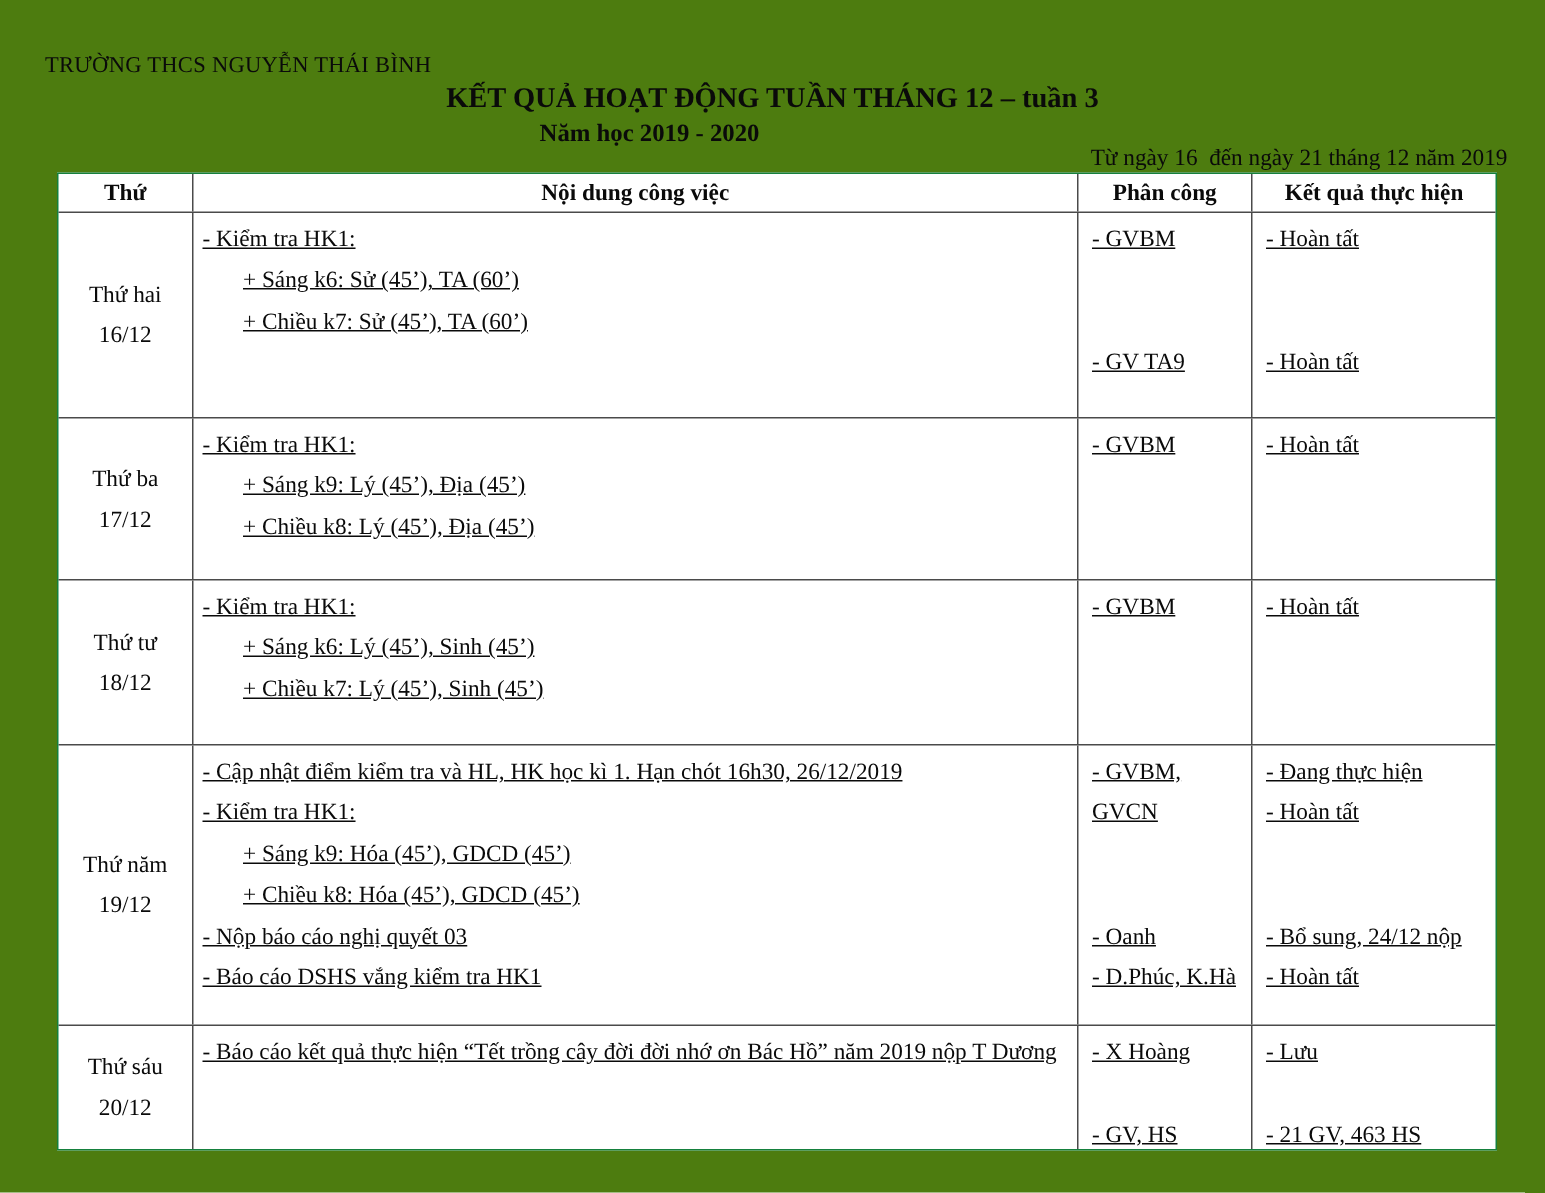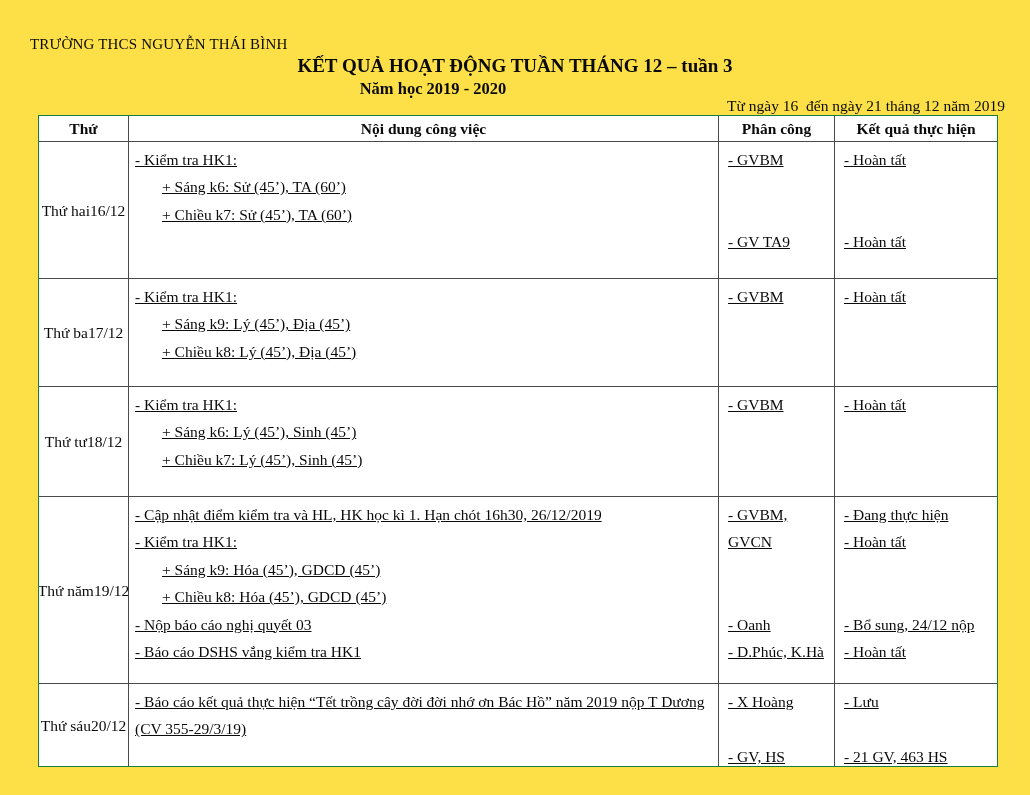--- a/index.html
+++ b/index.html
@@ -4,21 +4,21 @@
 <style>
   * { box-sizing: border-box; margin: 0; padding: 0; }
   html, body { background: #ffffff; }
   body {
     width: 1030px; height: 795px;
     font-family: "Liberation Serif", "DejaVu Serif", serif;
     color: #0a0a0a;
     position: relative;
     overflow: hidden;
   }
-  .page { position: relative; width: 1030px; height: 795px; background: #fde047; }
+  .page { position: relative; width: 1030px; height: 795px; background: #4d7c0f; }
 
   .school-name {
     position: absolute; left: 30px; top: 36px;
     font-size: 15px; letter-spacing: .2px; white-space: nowrap;
   }
   .report-title {
     position: absolute; left: 0; top: 55px; width: 1030px;
     text-align: center; font-weight: bold; font-size: 19px; white-space: nowrap;
   }
   .school-year {
@@ -43,21 +43,21 @@
   .trow.hdr { border-top: none; height: 25px; }
   .cell { border-left: 1px solid #4a4a4a; overflow: hidden; }
   .cell:first-child { border-left: none; }
 
   .hcell {
     display: flex; align-items: center; justify-content: center;
     font-weight: bold; font-size: 15.5px;
   }
 
   .day-cell {
-    display: flex; flex-direction: row;
+    display: flex; flex-direction: column;
     align-items: center; justify-content: center;
     text-align: center;
   }
   .day-line { line-height: 27px; font-size: 15.5px; white-space: nowrap; }
 
   .lines { padding-top: 4px; }
   .content-cell .lines { padding-left: 6px; }
   .assign-cell .lines, .result-cell .lines { padding-left: 9px; }
   .line {
     height: 27.4px; line-height: 27.4px;
@@ -194,21 +194,20 @@
           </div>
         </div>
         <div class="trow" style="height: 83px;">
           <div class="cell day-cell">
             <div class="day-line">Thứ sáu</div>
             <div class="day-line">20/12</div>
           </div>
           <div class="cell content-cell">
             <div class="lines">
               <div class="line">- Báo cáo kết quả thực hiện “Tết trồng cây đời đời nhớ ơn Bác Hồ” năm 2019 nộp T Dương</div>
-              <div class="line">(CV 355-29/3/19)</div>
             </div>
           </div>
           <div class="cell assign-cell">
             <div class="lines">
               <div class="line">- X Hoàng</div>
               <div class="line"></div>
               <div class="line">- GV, HS</div>
             </div>
           </div>
           <div class="cell result-cell">

